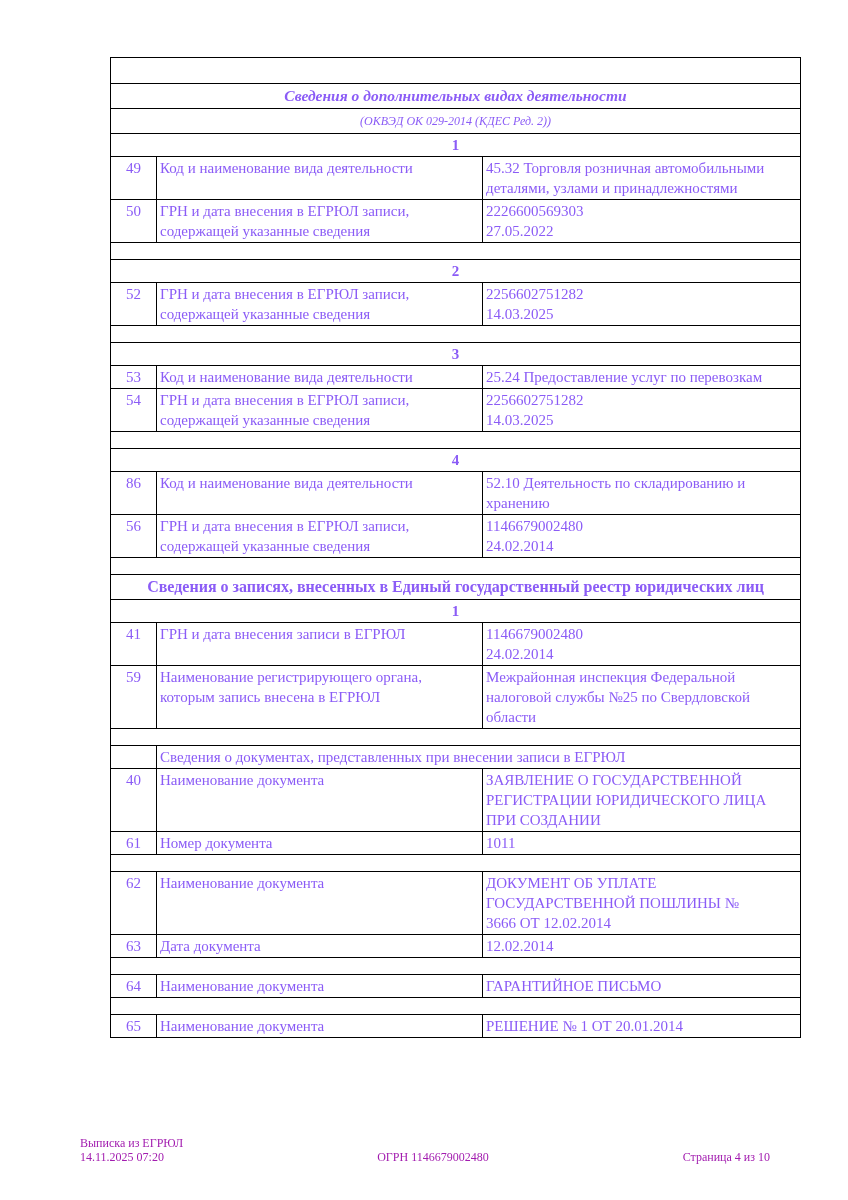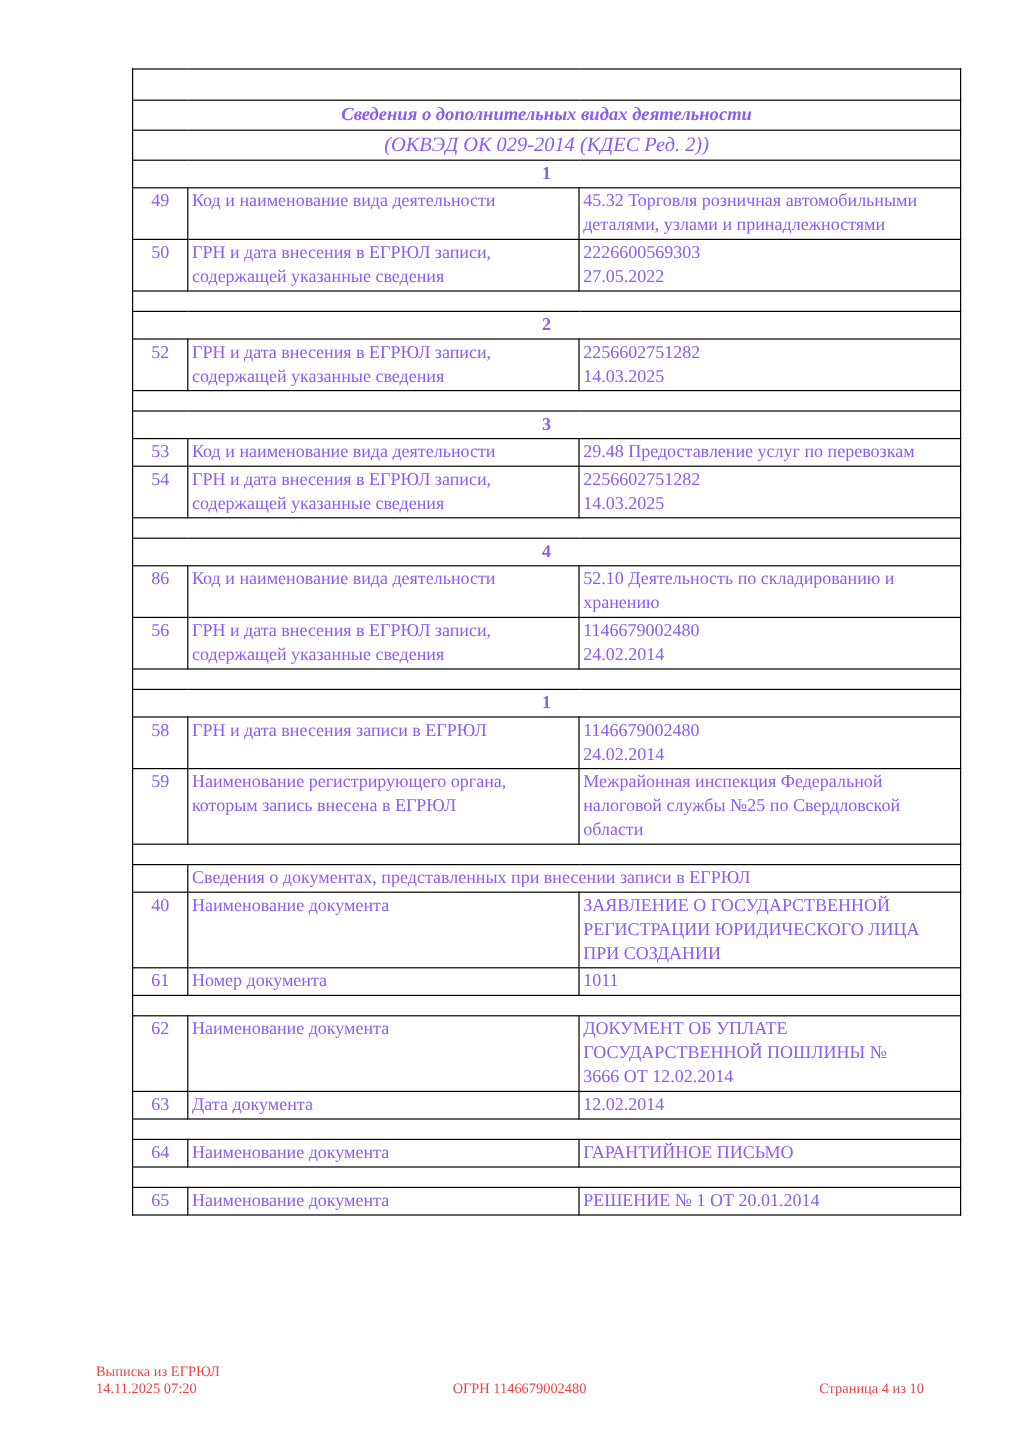--- a/index.html
+++ b/index.html
@@ -31,38 +31,38 @@
   }
   col.c1 { width: 46px; }
   col.c2 { width: 326px; }
   col.c3 { width: 318px; }
 
   tr.row-gap td { height: 16px; padding: 0; }
   tr.row-gap.top td { height: 25px; }
 
   tr.row-title td { text-align: center; padding: 2px 3px; }
   tr.row-title.s-bold-italic td { font-weight: bold; font-style: italic; font-size: 15.5px; }
-  tr.row-title.s-italic td { font-style: italic; font-size: 17px; }
+  tr.row-title.s-italic td { font-style: italic; font-size: 12px; }
   tr.row-title.s-bold td { font-weight: bold; font-size: 16px; white-space: nowrap; }
 
   tr.row-num td { text-align: center; font-weight: bold; padding: 1px 3px; }
 
   td.c-num { text-align: center; }
   td.c-val { white-space: nowrap; }
 
   .footer {
     position: absolute;
     left: 80px;
     top: 1136px;
     width: 690px;
     display: flex;
     justify-content: space-between;
     align-items: flex-end;
     font: 12px/14px "Liberation Serif", serif;
-    color: #ef4444;
+    color: #a21caf;
   }
   .footer .f-left { text-align: left; }
   .footer .f-center { }
   .footer .f-right { text-align: center; }
 </style>
 </head>
 <body>
 
 <div class="page">
 
@@ -108,21 +108,21 @@
         </tr>
         <tr class="row-gap">
           <td colspan="3"></td>
         </tr>
         <tr class="row-num">
           <td colspan="3">3</td>
         </tr>
         <tr class="row-data">
           <td class="c-num">53</td>
           <td class="c-label">Код и наименование вида деятельности</td>
-          <td class="c-val">29.48 Предоставление услуг по перевозкам</td>
+          <td class="c-val">25.24 Предоставление услуг по перевозкам</td>
         </tr>
         <tr class="row-data">
           <td class="c-num">54</td>
           <td class="c-label">ГРН и дата внесения в ЕГРЮЛ записи, содержащей указанные сведения</td>
           <td class="c-val">2256602751282<br>14.03.2025</td>
         </tr>
         <tr class="row-gap">
           <td colspan="3"></td>
         </tr>
         <tr class="row-num">
@@ -134,25 +134,28 @@
           <td class="c-val">52.10 Деятельность по складированию и<br>хранению</td>
         </tr>
         <tr class="row-data">
           <td class="c-num">56</td>
           <td class="c-label">ГРН и дата внесения в ЕГРЮЛ записи, содержащей указанные сведения</td>
           <td class="c-val">1146679002480<br>24.02.2014</td>
         </tr>
         <tr class="row-gap">
           <td colspan="3"></td>
         </tr>
+        <tr class="row-title s-bold">
+          <td colspan="3">Сведения о записях, внесенных в Единый государственный реестр юридических лиц</td>
+        </tr>
         <tr class="row-num">
           <td colspan="3">1</td>
         </tr>
         <tr class="row-data">
-          <td class="c-num">58</td>
+          <td class="c-num">41</td>
           <td class="c-label">ГРН и дата внесения записи в ЕГРЮЛ</td>
           <td class="c-val">1146679002480<br>24.02.2014</td>
         </tr>
         <tr class="row-data">
           <td class="c-num">59</td>
           <td class="c-label">Наименование регистрирующего органа, которым запись внесена в ЕГРЮЛ</td>
           <td class="c-val">Межрайонная инспекция Федеральной<br>налоговой службы №25 по Свердловской<br>области</td>
         </tr>
         <tr class="row-gap">
           <td colspan="3"></td>

